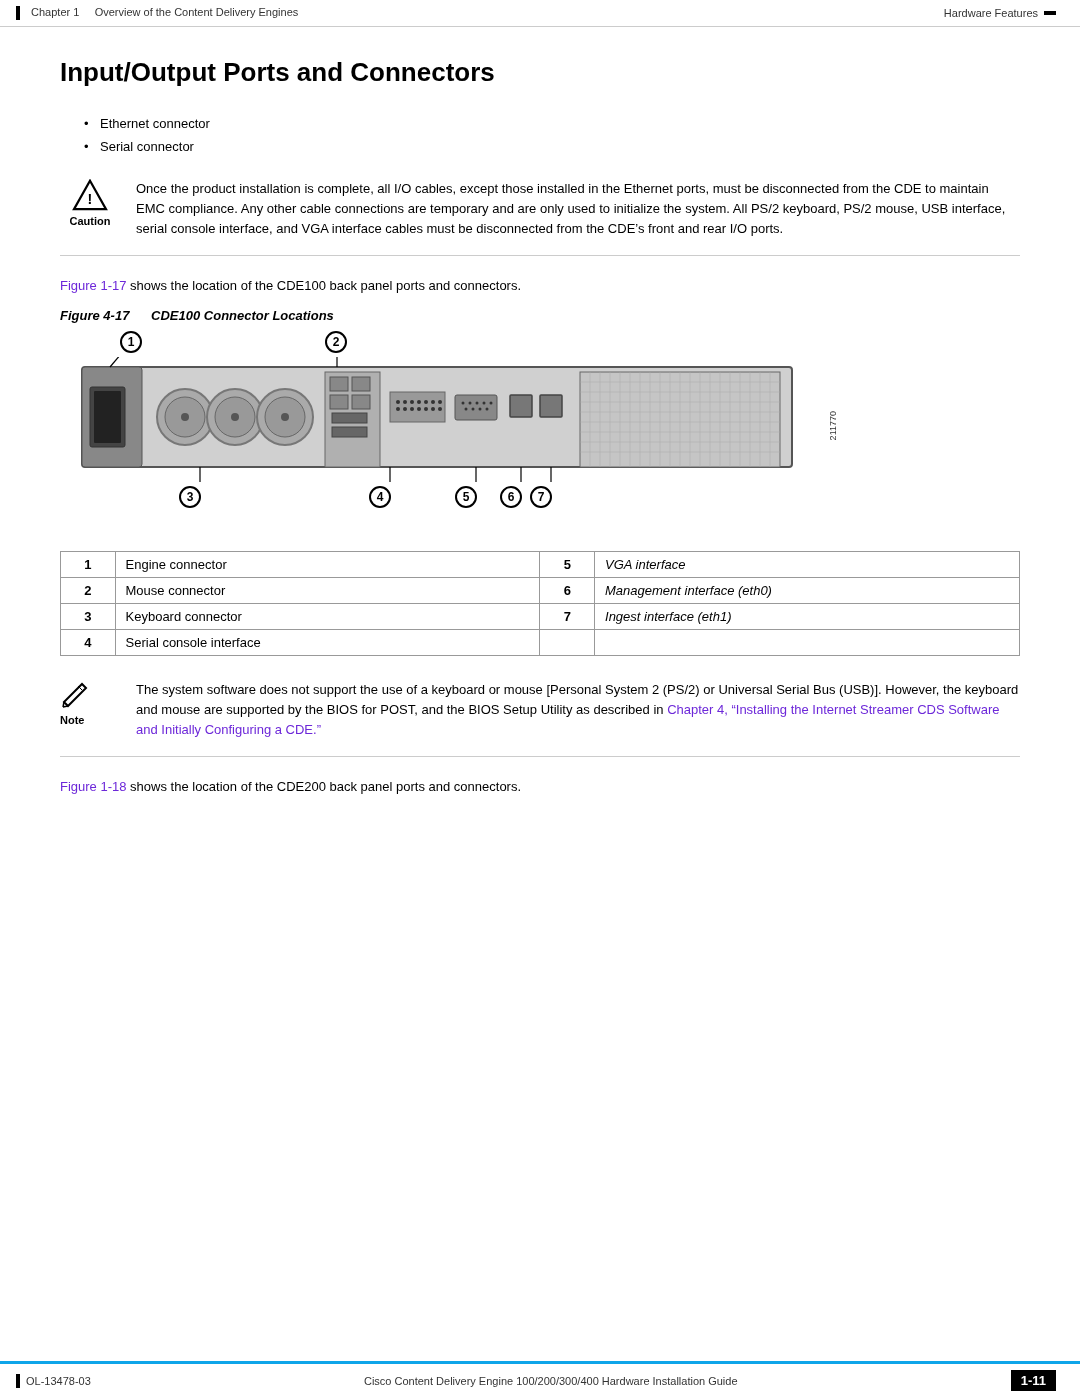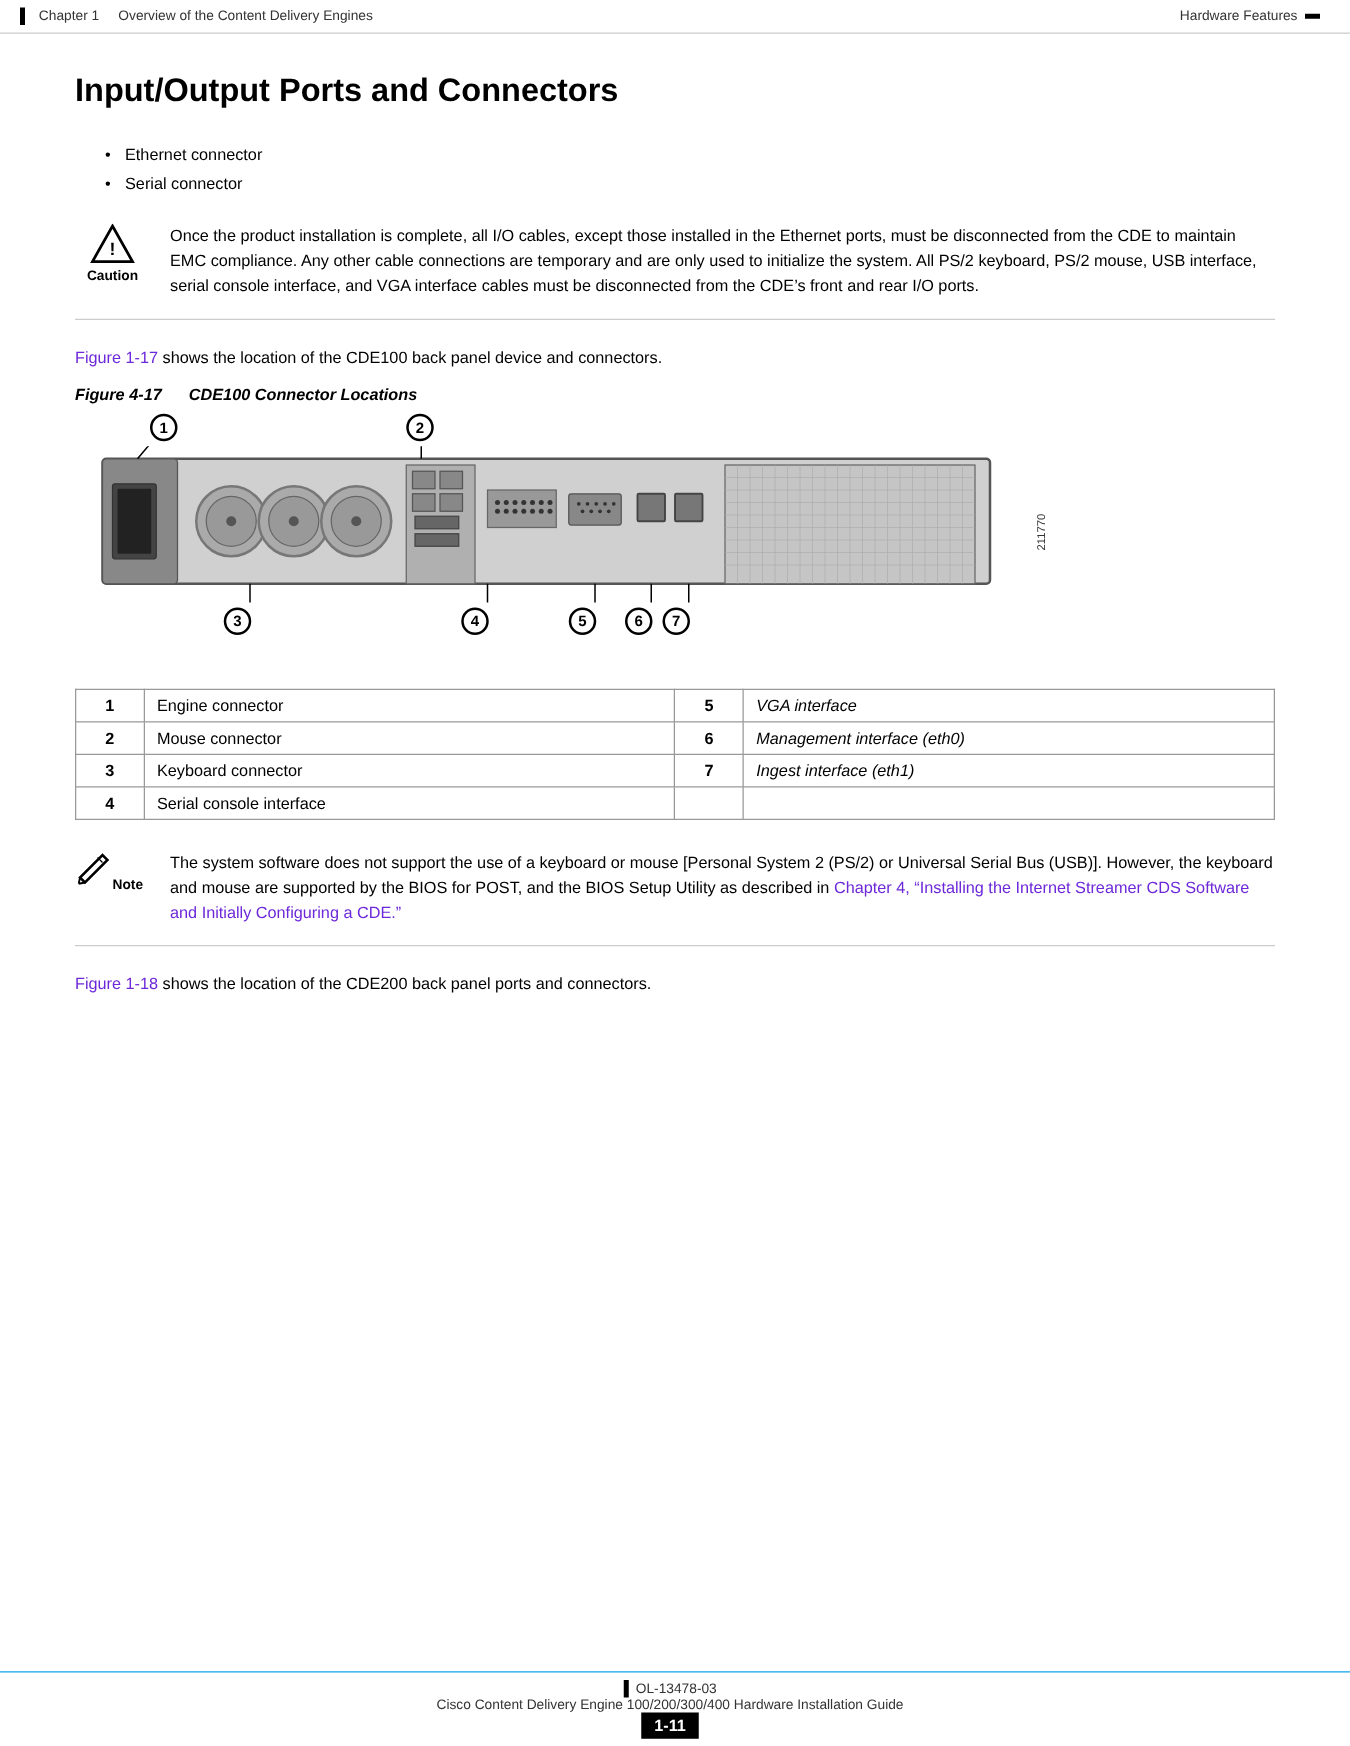--- a/index.html
+++ b/index.html
@@ -191,22 +191,22 @@
     .note-box {
       display: flex;
       align-items: flex-start;
       gap: 16px;
       margin: 20px 0;
       padding-bottom: 16px;
       border-bottom: 1px solid #ccc;
     }
     .note-icon-area {
       display: flex;
-      flex-direction: row;
-      align-items: flex-end;
+      flex-direction: column;
+      align-items: flex-start;
       min-width: 60px;
     }
     .note-pencil {
       width: 30px;
       height: 30px;
       margin-bottom: 4px;
     }
     .note-label {
       font-size: 11px;
       font-weight: bold;
@@ -220,24 +220,23 @@
     
     .footer-bar {
       position: absolute;
       bottom: 0;
       left: 0;
       right: 0;
       display: flex;
       justify-content: space-between;
       align-items: center;
       padding: 6px 24px 6px 16px;
-      border-top: 1px solid #0ea5e9;
+      border-top: 3px solid #0ea5e9;
       font-size: 11px;
       color: #333;
-      flex-direction: column;
     }
     .footer-bar .page-num-box {
       background: #000;
       color: #fff;
       padding: 3px 10px;
       font-size: 13px;
       font-weight: bold;
     }
     .footer-left {
       display: flex;
@@ -294,21 +293,21 @@
       <svg class="caution-triangle" viewBox="0 0 40 36" xmlns="http://www.w3.org/2000/svg">
         <polygon points="20,2 38,34 2,34" fill="none" stroke="#000" stroke-width="2.5"></polygon>
         <text x="20" y="28" text-anchor="middle" font-size="16" font-weight="bold" fill="#000">!</text>
       </svg>
       <span class="caution-label">Caution</span>
     </div>
     <p class="caution-text">Once the product installation is complete, all I/O cables, except those installed in the Ethernet ports, must be disconnected from the CDE to maintain EMC compliance. Any other cable connections are temporary and are only used to initialize the system. All PS/2 keyboard, PS/2 mouse, USB interface, serial console interface, and VGA interface cables must be disconnected from the CDE’s front and rear I/O ports.</p>
   </div>
 
   <p class="figure-ref">
-    <a class="link-text">Figure 1-17</a><span> shows the location of the CDE100 back panel device and connectors.</span>
+    <a class="link-text">Figure 1-17</a><span> shows the location of the CDE100 back panel ports and connectors.</span>
   </p>
 
   <p class="figure-caption">
     <span>Figure </span>
     <span class="fig-num">4-17</span>
     &nbsp;&nbsp;&nbsp;&nbsp;
     <span>CDE100 Connector Locations</span>
   </p>
 
   <div class="diagram-container">

